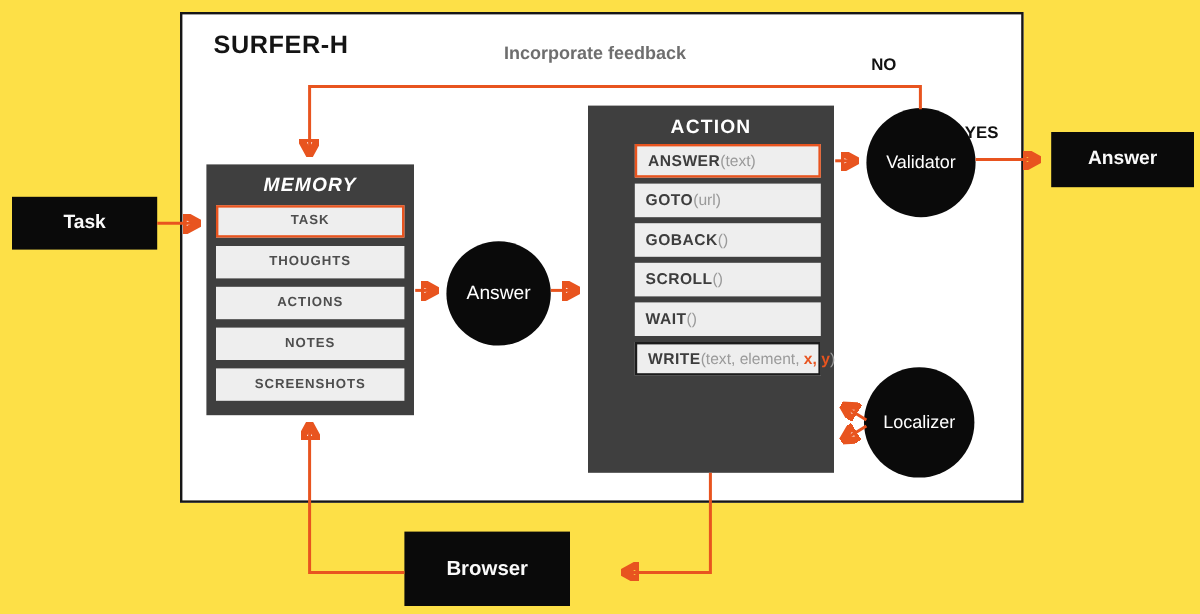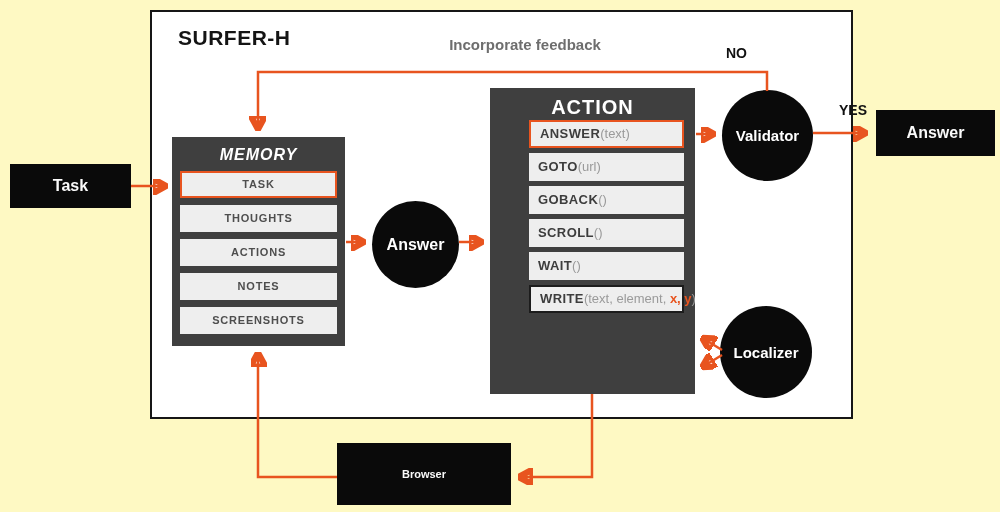--- a/index.html
+++ b/index.html
@@ -1,53 +1,53 @@
 <!DOCTYPE html>
 <html><head>
 <meta charset="utf-8">
 <style>
   html,body{margin:0;padding:0;background:#fff;}
   #canvas{
-    position:relative;width:1000px;height:512px;background:#fef9c3;overflow:hidden;
+    position:relative;width:1000px;height:512px;background:#fde047;overflow:hidden;
     font-family:"Liberation Sans","DejaVu Sans",sans-serif;
   }
   .abs{position:absolute;box-sizing:border-box;}
   .frame{left:150px;top:10px;width:703px;height:409px;border:2px solid #161616;background:#fff;}
   .diagram-title{left:178px;top:26px;font-size:21px;font-weight:800;color:#141414;letter-spacing:.5px;}
-  .feedback-label{left:420px;top:36px;width:210px;text-align:center;font-size:15px;font-weight:700;color:#6e6e6e;}
+  .feedback-label{left:420px;top:36px;width:210px;text-align:left;font-size:15px;font-weight:700;color:#6e6e6e;}
   .small-label{font-size:14px;font-weight:700;color:#111;text-align:right;}
   .no-label{left:726px;top:45px;}
-  .yes-label{left:839px;top:102px;}
+  .yes-label{left:804px;top:102px;}
 
   .black-box{background:#0a0a0a;color:#fafafa;display:flex;align-items:center;justify-content:center;
     font-weight:800;}
   .task-box{left:10px;top:164px;width:121px;height:44px;font-size:16px;}
   .answer-box{left:876px;top:110px;width:119px;height:46px;font-size:16px;}
-  .browser-box{left:337px;top:443px;width:174px;height:62px;font-size:11px;}
+  .browser-box{left:337px;top:443px;width:138px;height:62px;font-size:17px;}
 
   .panel{background:#3f3f3f;}
   .panel-title{color:#ffffff;font-weight:800;text-align:center;letter-spacing:1px;}
 
   .memory{left:172px;top:137px;width:173px;height:209px;padding:6px 8px 8px;}
   .memory .panel-title{font-size:16px;height:24px;line-height:24px;margin-bottom:4px;font-style:italic;}
   .mitem{height:27px;line-height:27px;margin-bottom:7px;background:#eeeeee;text-align:center;
     font-size:11px;font-weight:700;letter-spacing:.8px;color:#4e4e4e;box-sizing:border-box;}
   .mitem.hl{border:2.5px solid #e8541f;line-height:22px;}
 
   .action{left:490px;top:88px;width:205px;height:306px;padding:6px 11px;}
-  .action .panel-title{font-size:20px;height:26px;line-height:26px;}
+  .action .panel-title{font-size:16px;height:26px;line-height:26px;}
   .aitem{height:28px;line-height:28px;margin-bottom:5px;background:#eeeeee;text-align:left;
     padding-left:9px;font-size:13px;color:#9a9a9a;box-sizing:border-box;white-space:nowrap;margin-left:28px;}
   .aitem .fn{font-weight:800;color:#3d3d3d;letter-spacing:.4px;}
   .aitem .xy{font-weight:800;color:#e8541f;}
   .aitem.orange{border:2.5px solid #e8541f;line-height:23px;}
   .aitem.dark{border:2.5px solid #1c1c1c;line-height:23px;}
 
   .circle{background:#0a0a0a;color:#fff;border-radius:50%;display:flex;align-items:center;
-    justify-content:center;font-weight:700;text-align:right;}
+    justify-content:center;font-weight:400;text-align:right;}
   .policy{left:372px;top:201px;width:87px;height:87px;font-size:16px;}
   .validator{left:722px;top:90px;width:91px;height:91px;font-size:15px;}
   .localizer{left:720px;top:306px;width:92px;height:92px;font-size:15px;}
 
   svg.connectors{left:0;top:0;width:1000px;height:512px;pointer-events:none;}
   svg.connectors path{stroke:#e8541f;stroke-width:2.5;fill:none;}
 </style>
 </head>
 <body>
 

